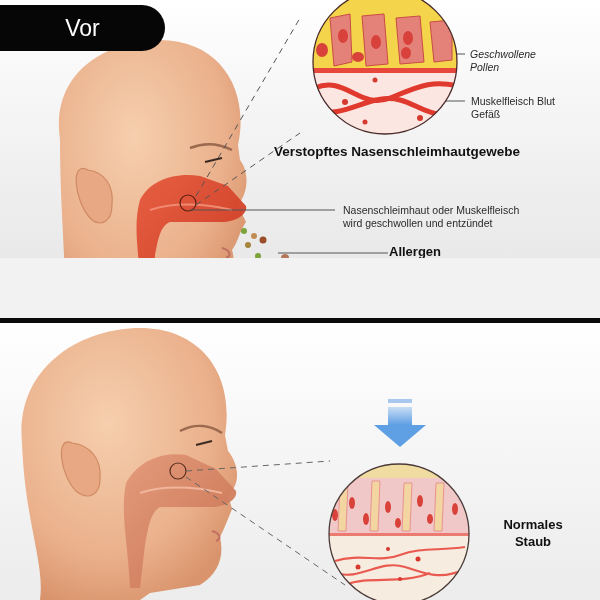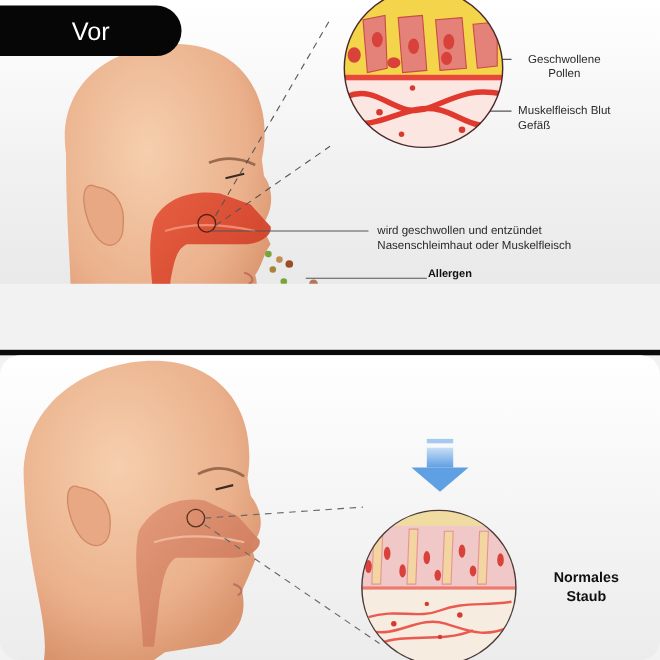--- a/index.html
+++ b/index.html
@@ -2,21 +2,21 @@
 <html><head>
 <meta charset="utf-8">
 <style>
   html, body { margin:0; padding:0; }
   body { width:600px; height:600px; position:relative; overflow:hidden;
          background:#f2f2f2; font-family:"Liberation Sans", sans-serif; }
   .panel { position:absolute; left:0; width:600px; overflow:hidden; }
   #panel-top { top:0; height:258px;
     background:linear-gradient(180deg,#ffffff 0%,#f1f1f1 60%,#e9e9e9 100%); }
   #panel-bottom { top:323px; height:277px;
-    background:linear-gradient(180deg,#ffffff 0%,#f3f3f3 60%,#ececec 100%);border-radius:18px; }
+    background:linear-gradient(180deg,#ffffff 0%,#f3f3f3 60%,#ececec 100%); }
   .divider { position:absolute; left:0; top:318px; width:600px; height:5px; background:#0a0a0a; }
   .pill { position:absolute; background:#060606; color:#fff; font-size:23px;
           display:flex; align-items:center; justify-content:center; }
   #pill-vor { left:0; top:5px; width:165px; height:46px; border-radius:0 23px 23px 0; }
   svg.art { position:absolute; left:0; top:0; }
   .lbl { position:absolute; color:#2a2a2a; font-size:10.5px; line-height:13px; }
   .title { position:absolute; color:#111; font-weight:bold; font-size:13.5px; }
   .sub { position:absolute; color:#333; font-size:10.5px; }
 </style>
 </head>
@@ -119,33 +119,34 @@
       <circle cx="298" cy="305" r="3" fill="#7aa33a"></circle>
         <circle cx="335" cy="310" r="3" fill="#9b4d2a" opacity=".8"></circle>
       <circle cx="360" cy="312" r="2.5" fill="#7aa33a"></circle>
         <circle cx="396" cy="308" r="2.5" fill="#9b4d2a"></circle>
       <circle cx="430" cy="304" r="2" fill="#7aa33a"></circle>
     </g>
   </svg>
 
   <div class="pill" id="pill-vor">Vor</div>
 
-  <div class="lbl" style="left:470px;top:48px;text-align:center;width:86px;">
+  <div class="lbl" style="left:470px;top:48px;width:86px;font-style:italic;">
     <div>Geschwollene</div>
     <div>Pollen</div>
   </div>
   <div class="lbl" style="left:471px;top:95px;">
     <div>Muskelfleisch Blut</div>
     <div>Gefäß</div>
   </div>
+  <div class="title" style="left:274px;top:144px;">Verstopftes Nasenschleimhautgewebe</div>
   <div class="lbl" style="left:343px;top:204px;">
+    <div>Nasenschleimhaut oder Muskelfleisch</div>
     <div>wird geschwollen und entzündet</div>
-    <div>Nasenschleimhaut oder Muskelfleisch</div>
-  </div>
-  <div class="title" style="left:389px;top:244px;font-size:10px;">Allergen</div>
+  </div>
+  <div class="title" style="left:389px;top:244px;font-size:13px;">Allergen</div>
 </div>
 
 <div class="divider"></div>
 
 <div class="panel" id="panel-bottom">
   <svg class="art" width="600" height="277" viewBox="0 0 600 277">
     <defs>
       <radialGradient id="skinB" cx="40%" cy="35%" r="70%">
         <stop offset="0%" stop-color="#f6cfae"></stop>
         <stop offset="70%" stop-color="#eab08b"></stop>

